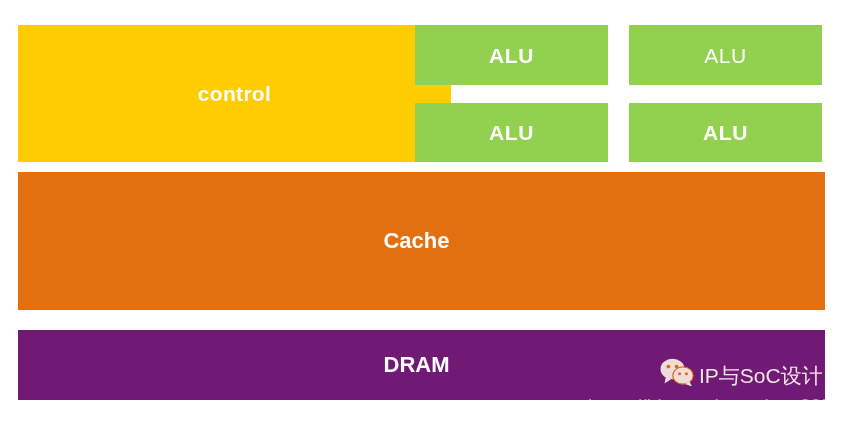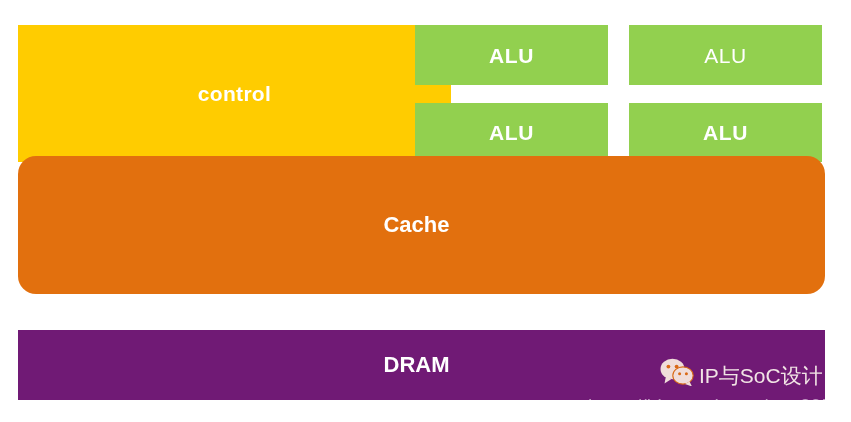--- a/index.html
+++ b/index.html
@@ -62,25 +62,24 @@
     font-weight: normal;
   }
   #block-alu-0 { left: 415px; top: 25px;  width: 193px; height: 60px; }
   #block-alu-1 { left: 629px; top: 25px;  width: 193px; height: 60px; }
   #block-alu-2 { left: 415px; top: 103px; width: 193px; height: 59px; }
   #block-alu-3 { left: 629px; top: 103px; width: 193px; height: 59px; }
 
   
   #block-cache {
     left: 18px;
-    top: 156px;
+    top: 172px;
     width: 807px;
     height: 138px;
     background: #e2700e;
-    border-radius: 18px;
   }
   #block-cache .block-label {
     font-size: 22px;
     font-weight: bold;
     position: relative;
     left: -5px;
   }
 
   
   #block-dram {

